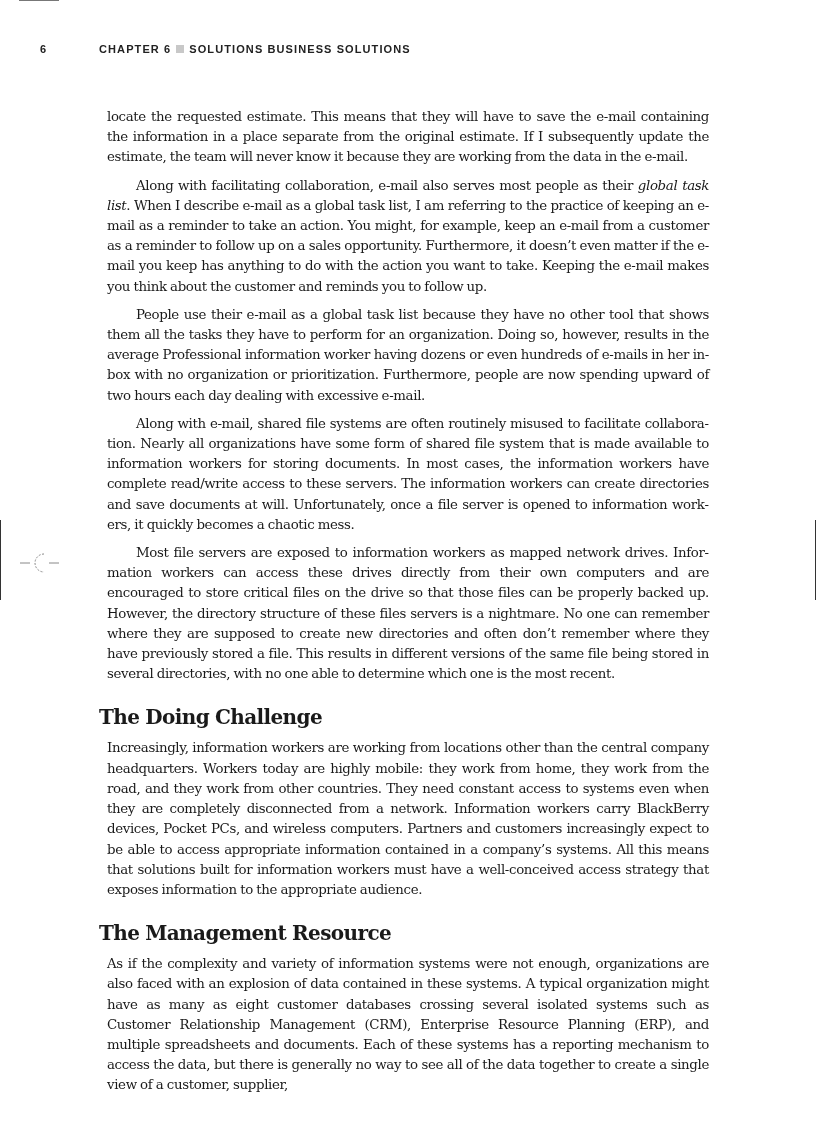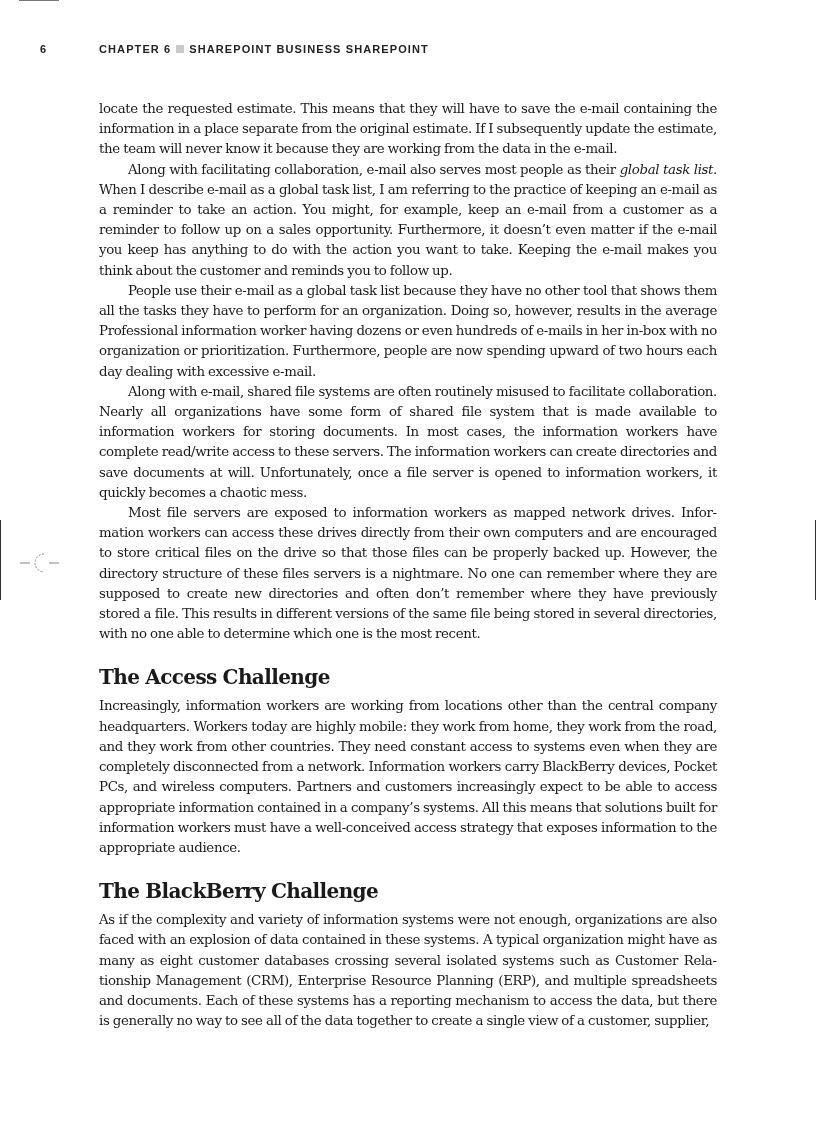--- a/index.html
+++ b/index.html
@@ -6,50 +6,50 @@
   body { width: 816px; height: 1123px; position: relative; overflow: hidden; color: #1a1a1a; }
   .crop-top { position: absolute; left: 19px; top: 0; width: 40px; height: 1px; background: #777; }
   .crop-left { position: absolute; left: 0; top: 520px; width: 1px; height: 80px; background: #333; }
   .crop-right { position: absolute; right: 0; top: 520px; width: 1px; height: 80px; background: #333; }
   .reg-mark { position: absolute; left: 20px; top: 550px; width: 40px; height: 26px; }
   .running-head { position: absolute; top: 43px; left: 40px; font-family: "Liberation Sans", sans-serif; font-size: 11px; font-weight: bold; letter-spacing: 1.1px; color: #222; }
   .folio { position: absolute; left: 0; top: 0; }
   .chapter-title { position: absolute; left: 59px; top: 0; white-space: nowrap; }
   .square { display: inline-block; width: 8px; height: 8px; background: #c8c8c8; margin: 0 5px; vertical-align: 0; }
   .text-block { position: absolute; left: 99px; top: 99px; width: 618px; font-family: "DejaVu Serif", serif; font-size: 13.35px; line-height: 20.2px; letter-spacing: -0.35px; word-spacing: -0.5px; }
-  p { margin: 0; text-align: justify; }
+  p { margin: 8px; text-align: justify; }
   p.indent { text-indent: 29px; }
   p.last { text-align-last: left; }
   h2 { font-family: "DejaVu Serif", serif; font-weight: bold; font-size: 20px; letter-spacing: -0.6px; margin: 20px 0 6px 0; line-height: 26px; }
   em { }
 </style>
 </head>
 <body>
 
 <div class="crop-top"></div>
 <div class="crop-left"></div>
 <div class="crop-right"></div>
 <svg class="reg-mark" viewBox="0 0 40 26">
   <line x1="0" y1="13" x2="10" y2="13" stroke="#888" stroke-width="1"></line>
   <path d="M24 4 A 9 9 0 1 0 24 22" fill="none" stroke="#888" stroke-width="1" stroke-dasharray="2 1.5"></path>
   <line x1="29" y1="13" x2="39" y2="13" stroke="#888" stroke-width="1"></line>
 </svg>
 
 <div class="running-head">
   <span class="folio">6</span>
   <span class="chapter-title">
-    <span>CHAPTER 6</span><span class="square"></span><span>SHAREPOINT BUSINESS SHAREPOINT</span>
+    <span>CHAPTER 6</span><span class="square"></span><span>SOLUTIONS BUSINESS SOLUTIONS</span>
   </span>
 </div>
 
 <div class="text-block">
   <p>locate the requested estimate. This means that they will have to save the e-mail containing the information in a place separate from the original estimate. If I subsequently update the esti­mate, the team will never know it because they are working from the data in the e-mail.</p>
   <p class="indent"><span>Along with facilitating collaboration, e-mail also serves most people as their </span><em>global task list</em><span>. When I describe e-mail as a global task list, I am referring to the practice of keeping an e-mail as a reminder to take an action. You might, for example, keep an e-mail from a cus­tomer as a reminder to follow up on a sales opportunity. Furthermore, it doesn’t even matter if the e-mail you keep has anything to do with the action you want to take. Keeping the e-mail makes you think about the customer and reminds you to follow up.</span></p>
   <p class="indent">People use their e-mail as a global task list because they have no other tool that shows them all the tasks they have to perform for an organization. Doing so, however, results in the average Professional information worker having dozens or even hundreds of e-mails in her in-box with no organization or prioritization. Furthermore, people are now spending upward of two hours each day dealing with excessive e-mail.</p>
   <p class="indent">Along with e-mail, shared file systems are often routinely misused to facilitate collabora­tion. Nearly all organizations have some form of shared file system that is made available to information workers for storing documents. In most cases, the information workers have complete read/write access to these servers. The information workers can create directories and save documents at will. Unfortunately, once a file server is opened to information work­ers, it quickly becomes a chaotic mess.</p>
   <p class="indent">Most file servers are exposed to information workers as mapped network drives. Infor­mation workers can access these drives directly from their own computers and are encouraged to store critical files on the drive so that those files can be properly backed up. However, the directory structure of these files servers is a nightmare. No one can remember where they are supposed to create new directories and often don’t remember where they have previously stored a file. This results in different versions of the same file being stored in several directories, with no one able to determine which one is the most recent.</p>
 
-  <h2>The Access Challenge</h2>
+  <h2>The Doing Challenge</h2>
   <p>Increasingly, information workers are working from locations other than the central company headquarters. Workers today are highly mobile: they work from home, they work from the road, and they work from other countries. They need constant access to systems even when they are completely disconnected from a network. Information workers carry BlackBerry devices, Pocket PCs, and wireless computers. Partners and customers increasingly expect to be able to access appropriate information contained in a company’s systems. All this means that solutions built for information workers must have a well-conceived access strategy that exposes information to the appropriate audience.</p>
 
-  <h2>The BlackBerry Challenge</h2>
+  <h2>The Management Resource</h2>
   <p class="last">As if the complexity and variety of information systems were not enough, organizations are also faced with an explosion of data contained in these systems. A typical organization might have as many as eight customer databases crossing several isolated systems such as Customer Rela­tionship Management (CRM), Enterprise Resource Planning (ERP), and multiple spreadsheets and documents. Each of these systems has a reporting mechanism to access the data, but there is generally no way to see all of the data together to create a single view of a customer, supplier,</p>
 </div>
 
 </body></html>

